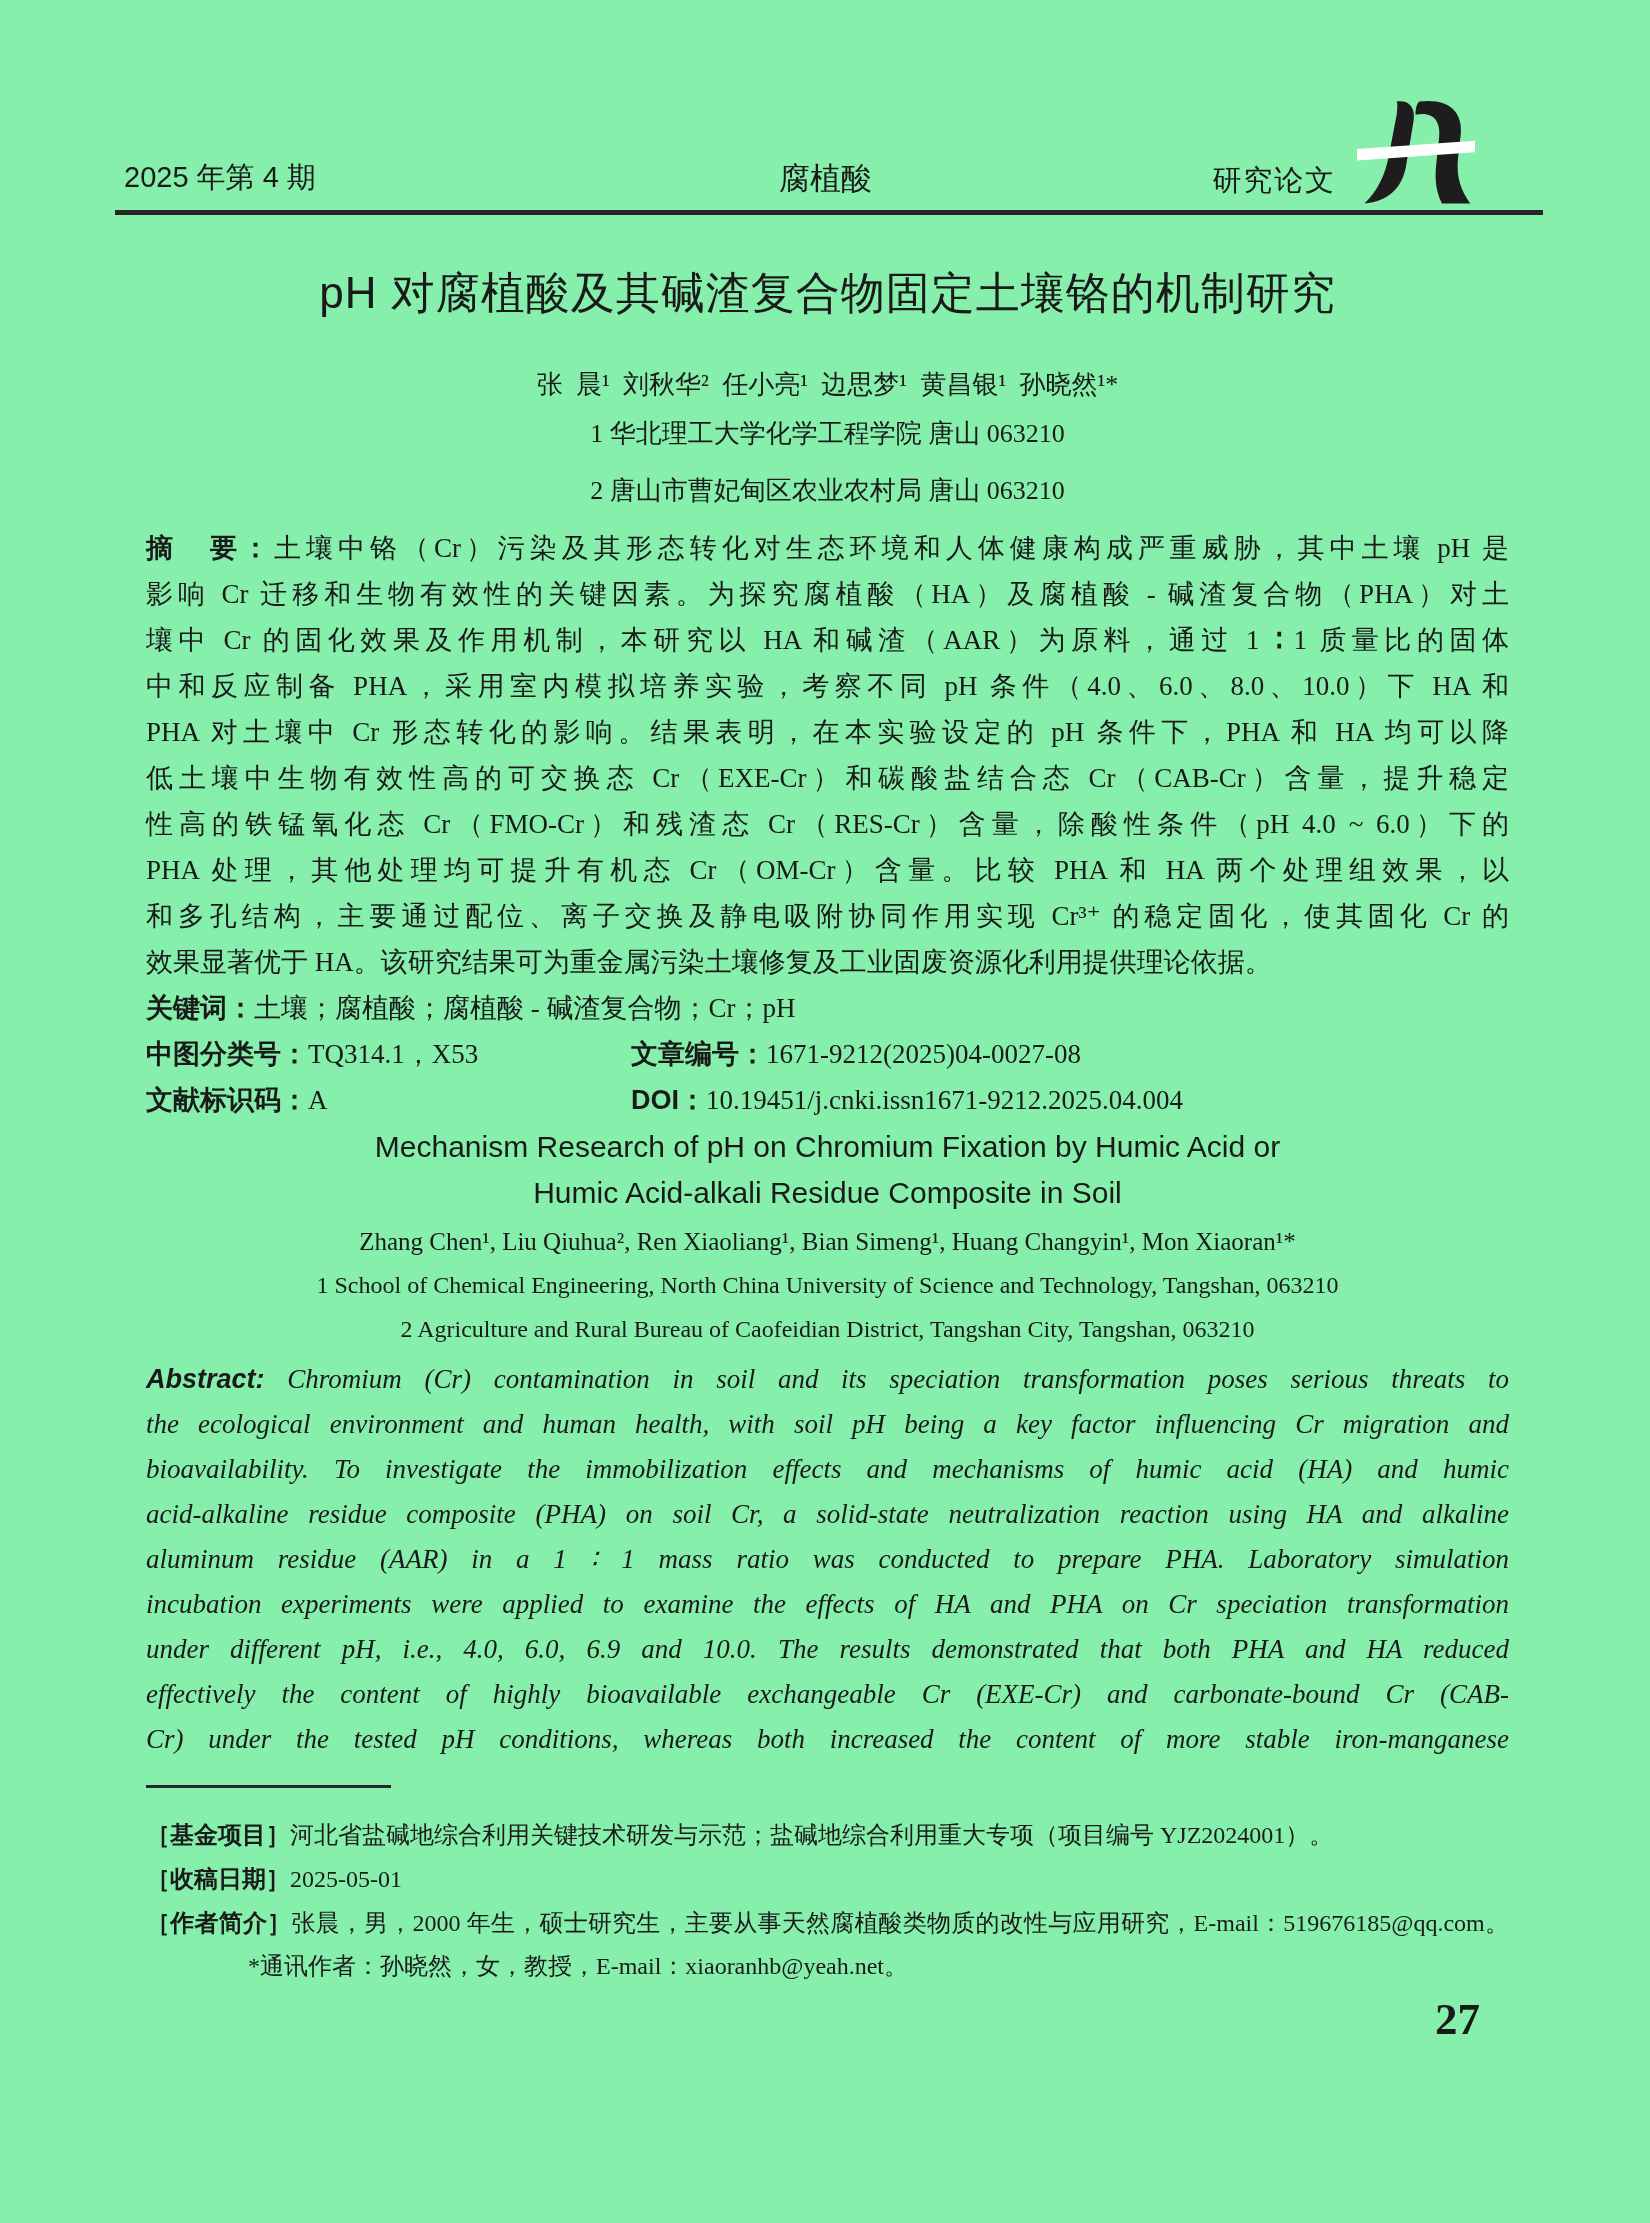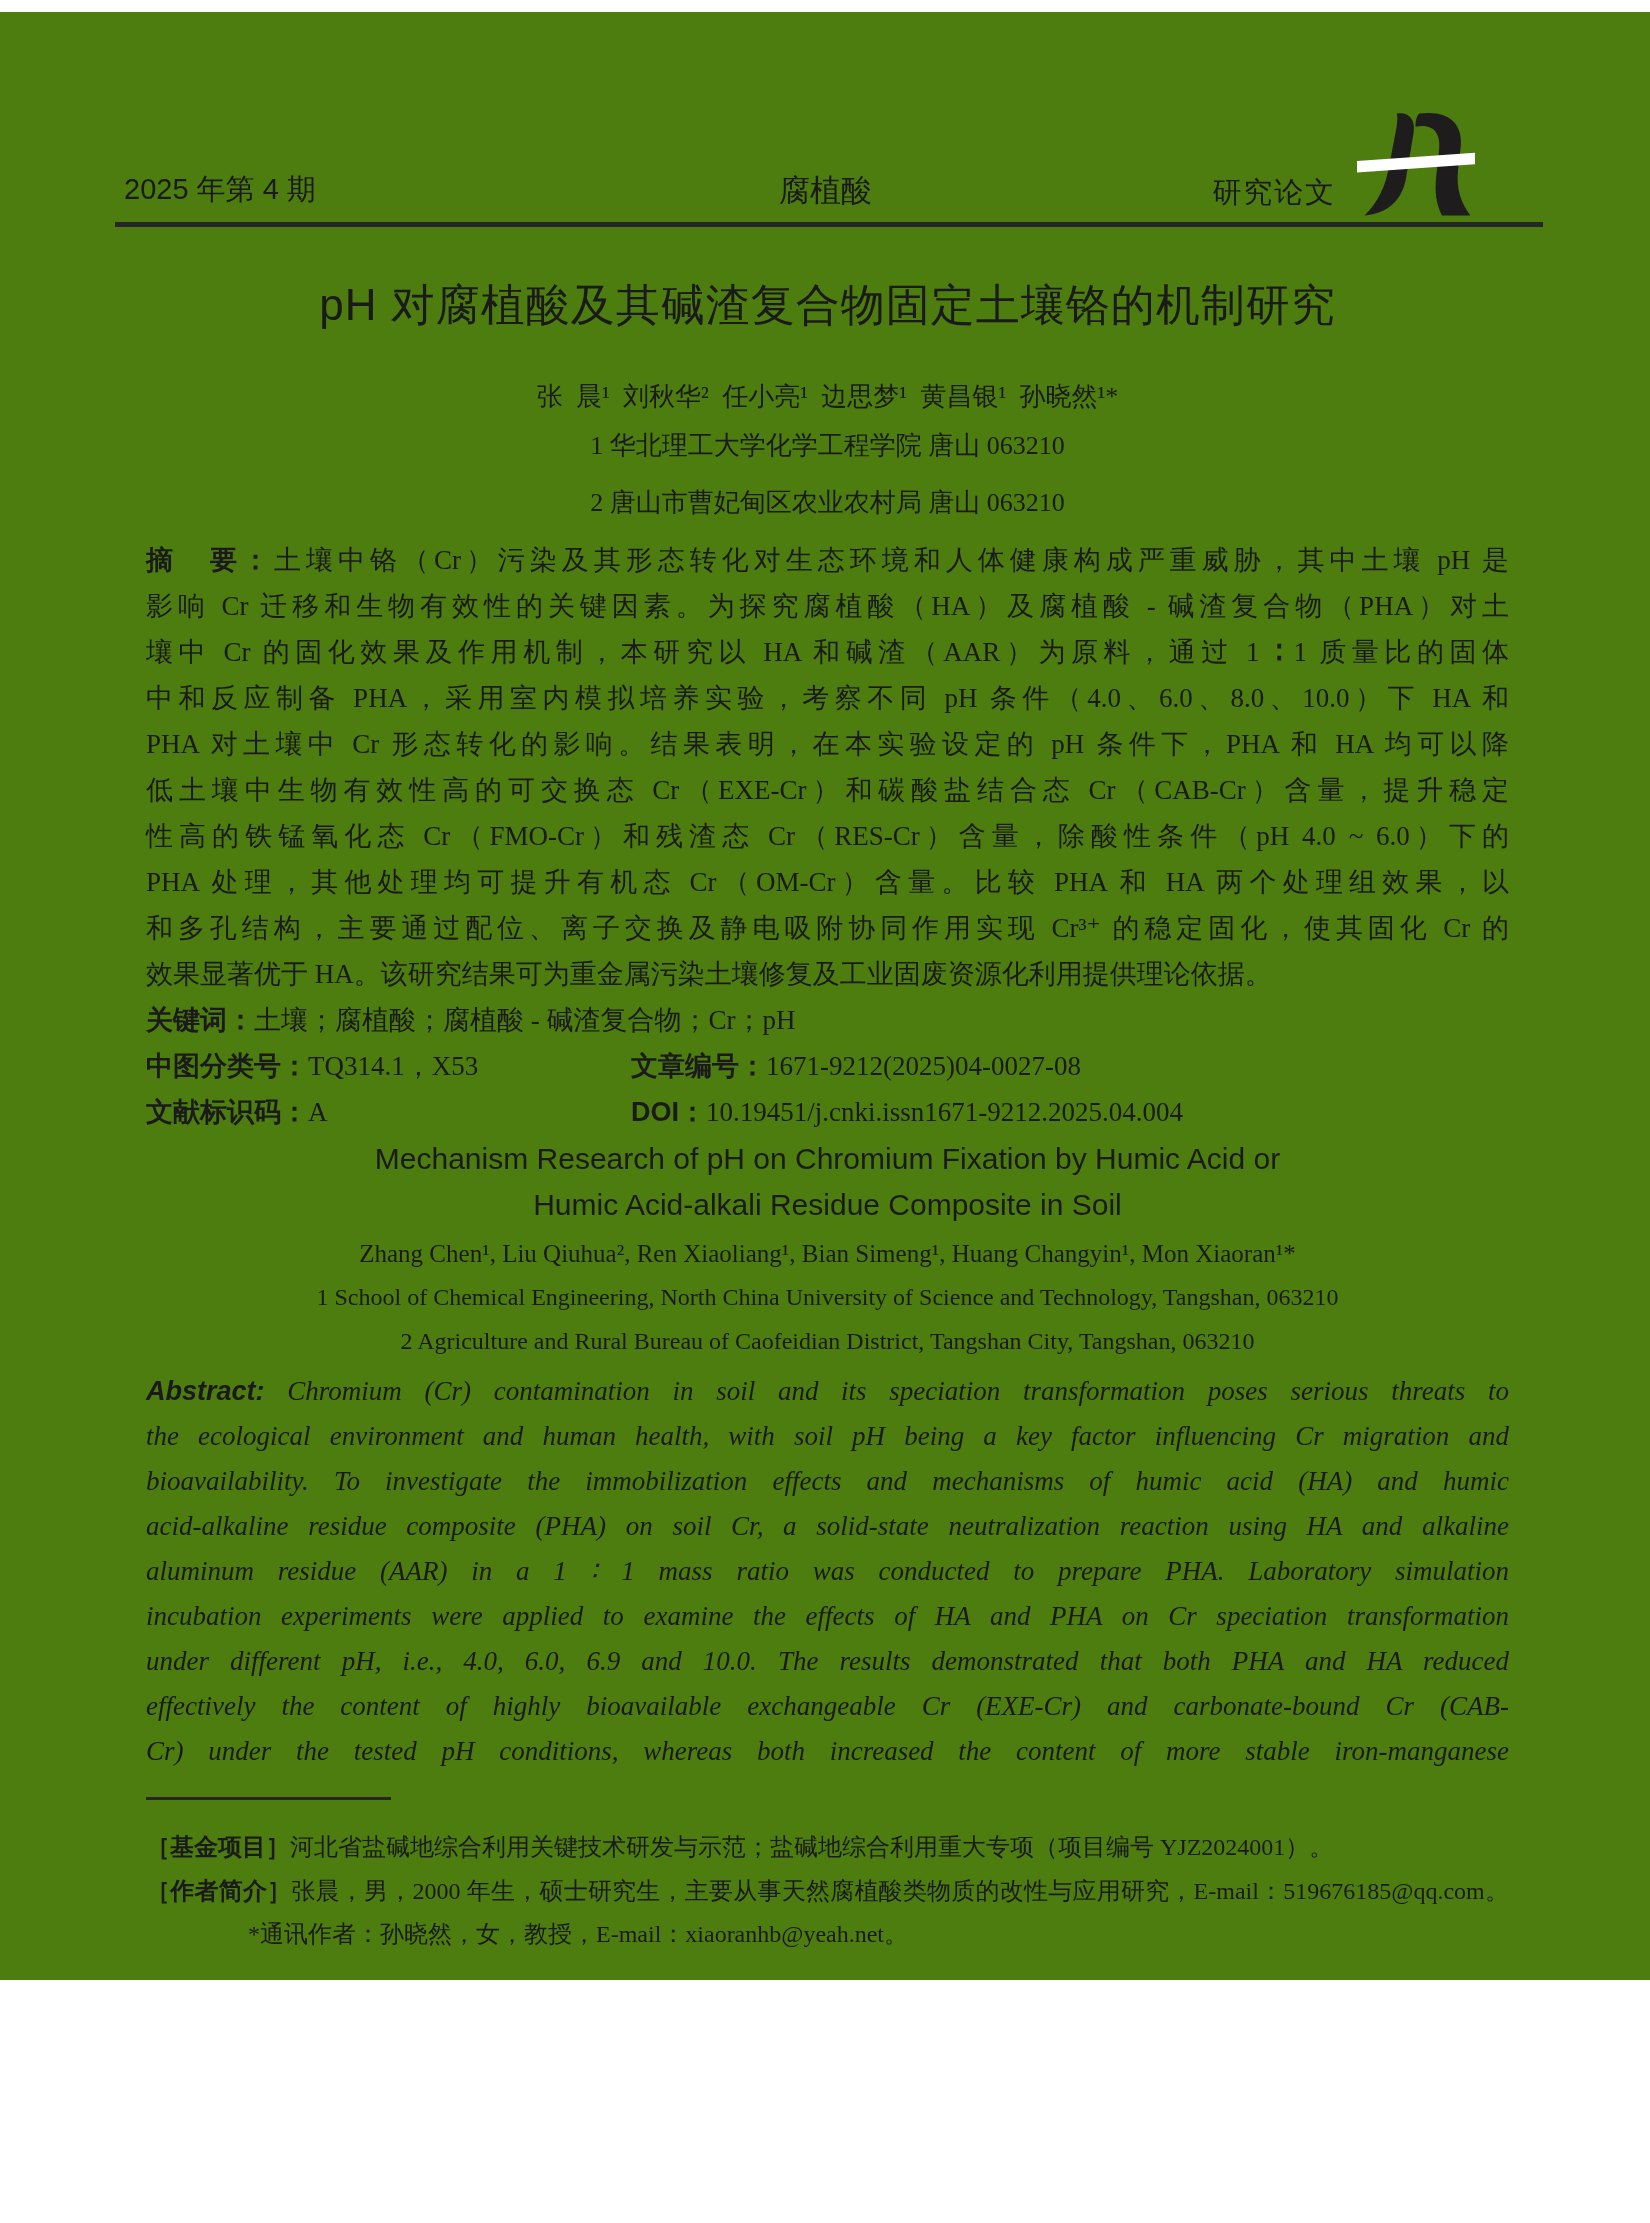--- a/index.html
+++ b/index.html
@@ -1,18 +1,18 @@
 <!DOCTYPE html>
 <html><head>
 <meta charset="utf-8">
 <style>
   html,body{margin:0;padding:0;background:#ffffff;}
   .page{
-    position:relative;width:1651px;height:1968px;margin:12px auto;
-    background:#4d7c0f;color:#1a1a1a;overflow:hidden;
+    position:relative;width:1651px;height:2223px;margin:0 auto;
+    background:#86efac;color:#1a1a1a;overflow:hidden;
     font-family:"Liberation Serif","DejaVu Serif",serif;
   }
   .hei{font-family:"Liberation Sans","DejaVu Sans",sans-serif;font-weight:400;}
 
   
   .hdr-issue{position:absolute;left:124px;top:158px;font-size:29px;font-family:"Liberation Sans","DejaVu Sans",sans-serif;}
   .hdr-journal{position:absolute;left:0;right:0;top:158px;text-align:center;font-size:31px;font-family:"Liberation Sans","DejaVu Sans",sans-serif;}
   .hdr-column{position:absolute;right:315px;top:161px;font-size:29px;font-family:"Liberation Sans","DejaVu Sans",sans-serif;letter-spacing:1.9px;}
   .hdr-logo{position:absolute;right:176px;top:95px;width:118px;height:115px;}
   .hdr-rule{position:absolute;left:115px;width:1428px;top:210px;height:4.9px;background:#262626;}
@@ -132,20 +132,23 @@
           <div>Cr) under the tested pH conditions, whereas both increased the content of more stable iron-manganese</div>
         </div>
     </div>
 
     <div class="fn-rule"></div>
     <div class="fnotes">
       <div class="fnote">
         <span class="fl">［基金项目］</span><span>河北省盐碱地综合利用关键技术研发与示范；盐碱地综合利用重大专项（项目编号 YJZ2024001）。</span>
       </div>
       <div class="fnote">
+        <span class="fl">［收稿日期］</span><span>2025-05-01</span>
+      </div>
+      <div class="fnote">
         <span class="fl">［作者简介］</span><span>张晨，男，2000 年生，硕士研究生，主要从事天然腐植酸类物质的改性与应用研究，E-mail：519676185@qq.com。*通讯作者：孙晓然，女，教授，E-mail：xiaoranhb@yeah.net。</span>
       </div>
     </div>
 
   </div>
 
   <div class="page-num">27</div>
 
 </div>
 

